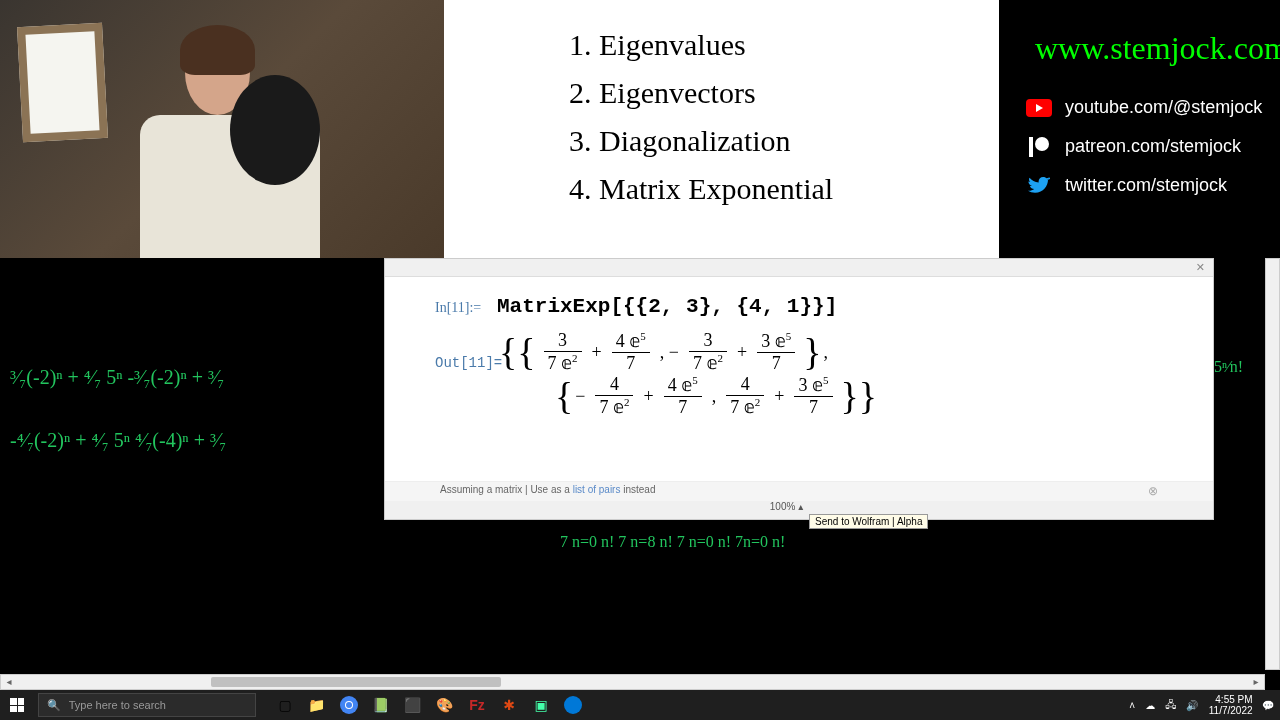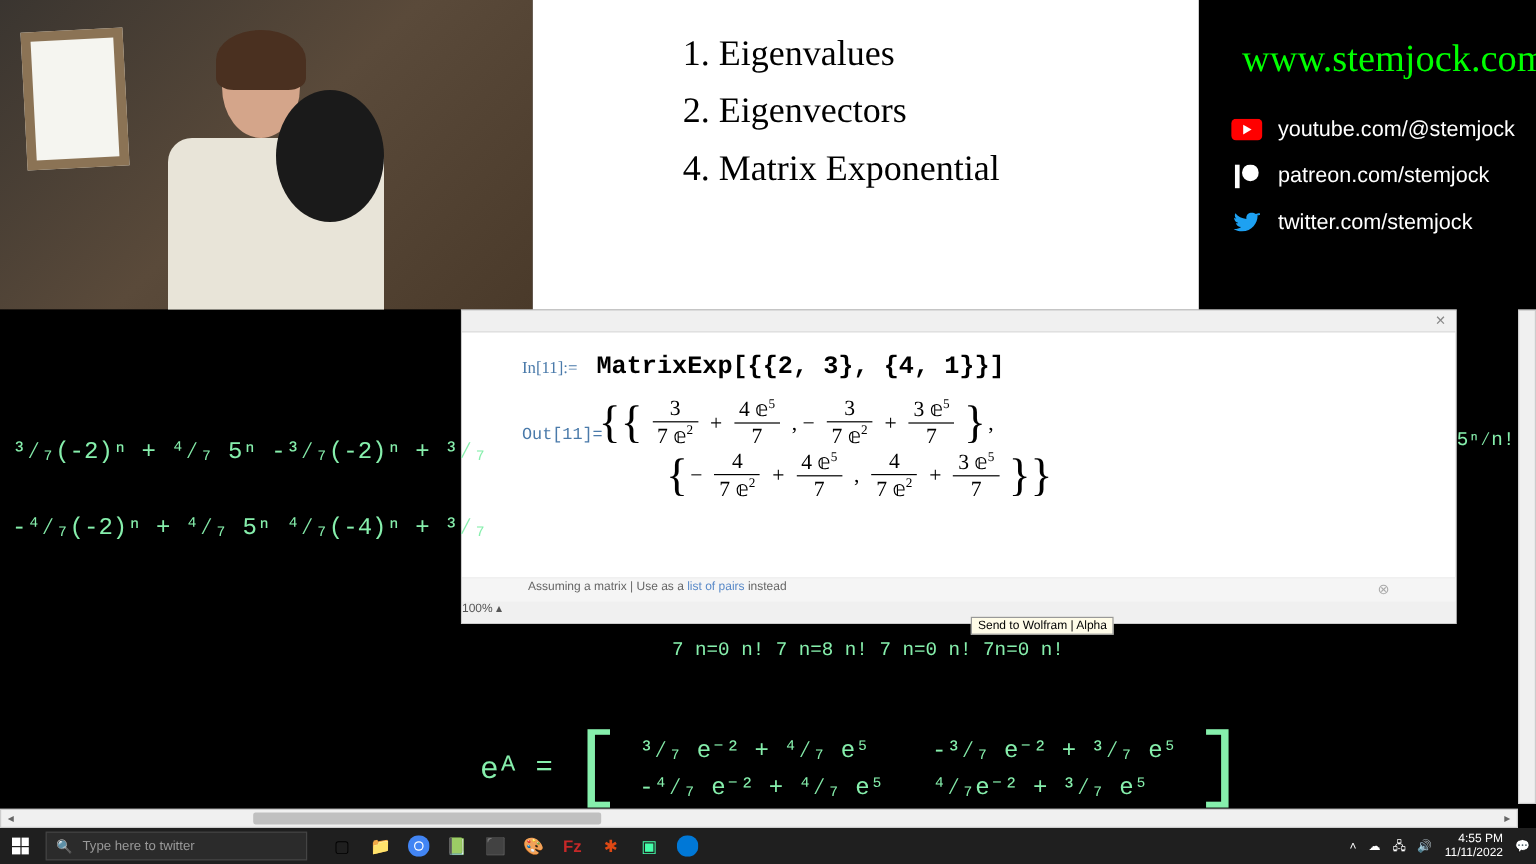--- a/index.html
+++ b/index.html
@@ -32,24 +32,24 @@
 .out-row { margin-top: 12px; }
 .frac { display: inline-block; text-align: center; vertical-align: middle; margin: 0 4px; font-size: 18px; }
 .frac .num { border-bottom: 1px solid #000; padding: 0 4px; display: block; }
 .frac .den { padding: 0 4px; display: block; }
 .big-brace { font-size: 38px; vertical-align: middle; }
 .op { font-size: 18px; vertical-align: middle; margin: 0 2px; }
 .expr-row { margin-left: 120px; }
 .sup { font-size: 11px; vertical-align: super; }
 .assume-bar { position: absolute; bottom: 18px; left: 0; right: 0; height: 20px; background: #f5f5f5; padding: 2px 55px; font-size: 10px; color: #666; border-top: 1px solid #eee; }
 .assume-bar a { color: #5a8ac8; }
-.zoom-bar { position: absolute; bottom: 0; left: 0; right: 0; height: 18px; background: #f0f0f0; text-align: left; padding-right: 25px; font-size: 10px; color: #555; }
+.zoom-bar { position: absolute; bottom: 0; left: 0; right: 0; height: 18px; background: #f0f0f0; text-align: center; padding-right: 25px; font-size: 10px; color: #555; }
 .wolfram-tooltip { position: absolute; left: 424px; bottom: -10px; background: #fffce8; border: 1px solid #999; padding: 1px 5px; font-size: 10px; z-index: 10; }
 
-.handwriting { position: absolute; background: #000; font-family: Liberation Mono, monospace; color: #86efac; }
+.handwriting { position: absolute; background: #000; font-family: Liberation Serif, serif; color: #22c55e; }
 .hw-left { left: 0; top: 258px; width: 384px; height: 262px; padding: 100px 10px 10px 10px; font-size: 20px; }
 .hw-bottom { left: 0; top: 520px; width: 1265px; height: 150px; padding: 5px 20px; font-size: 20px; }
 .hw-right { left: 1214px; top: 258px; width: 51px; height: 262px; font-size: 16px; padding-top: 100px; }
 .hw-row { margin: 8px 0; white-space: nowrap; }
 .matrix-eq { display: flex; align-items: center; gap: 15px; margin-left: 380px; margin-top: 50px; }
 .big-bracket-l { font-size: 70px; }
 .big-bracket-r { font-size: 70px; }
 .matrix-cells { display: grid; grid-template-columns: auto auto; gap: 5px 40px; }
 
 .scrollbar-h { position: absolute; left: 0; bottom: 30px; width: 1265px; height: 16px; background: #f0f0f0; border: 1px solid #ccc; }
@@ -77,20 +77,21 @@
     <div class="shirt"></div>
     <div class="head"></div>
     <div class="hair"></div>
   </div>
   <div class="mic"></div>
 </div>
 
 <div class="topics-panel">
   <div class="topic-line">1. Eigenvalues</div>
   <div class="topic-line">2. Eigenvectors</div>
+  <div class="topic-line">3. Diagonalization</div>
   <div class="topic-line">4. Matrix Exponential</div>
 </div>
 
 <div class="socials">
   <div class="website">www.stemjock.com</div>
   <div class="social-row">
     <span class="social-icon">
         <svg width="26" height="18" viewBox="0 0 26 18">
           <rect width="26" height="18" rx="4" fill="#ff0000"></rect>
           <path d="M10 5 L17 9 L10 13 Z" fill="#fff"></path>
@@ -164,53 +165,41 @@
   <div class="hw-row">³⁄₇(-2)ⁿ + ⁴⁄₇ 5ⁿ     -³⁄₇(-2)ⁿ + ³⁄₇</div>
   <div class="hw-row" style="margin-top:40px">-⁴⁄₇(-2)ⁿ + ⁴⁄₇ 5ⁿ    ⁴⁄₇(-4)ⁿ + ³⁄₇</div>
 </div>
 
 <div class="handwriting hw-right">
   <div>5ⁿ⁄n!</div>
 </div>
 
 <div class="handwriting hw-bottom">
   <div class="hw-row" style="margin-left:540px;font-size:16px">7  n=0  n!            7 n=8  n!       7 n=0 n!  7n=0 n!</div>
-  <div class="matrix-eq">
-    <span style="font-size:26px">eᴬ</span>
-    <span style="font-size:24px">=</span>
-    <span class="big-bracket-l">[</span>
-    <div class="matrix-cells">
-      <span>³⁄₇ e⁻² + ⁴⁄₇ e⁵</span>
-      <span>-³⁄₇ e⁻² + ³⁄₇ e⁵</span>
-      <span>-⁴⁄₇ e⁻² + ⁴⁄₇ e⁵</span>
-      <span>⁴⁄₇e⁻² + ³⁄₇ e⁵</span>
-    </div>
-    <span class="big-bracket-r">]</span>
-  </div>
 </div>
 
 <div class="scrollbar-v"></div>
 <div class="scrollbar-h">
   <span class="scroll-arrow" style="left:1px">◂</span>
   <div class="scroll-thumb-h"></div>
   <span class="scroll-arrow" style="right:1px">▸</span>
 </div>
 
 <div class="taskbar">
   <div class="start-btn">
     <div class="win-logo">
         <span></span>
         <span></span>
         <span></span>
         <span></span>
       </div>
   </div>
   <div class="search-box">
     <span>🔍</span>
-    <span>Type here to twitter</span>
+    <span>Type here to search</span>
   </div>
   <div class="task-icons">
     <div class="task-icon">▢</div>
     <div class="task-icon" style="color:#ffc83d">📁</div>
     <div class="task-icon">
         <svg width="18" height="18" viewBox="0 0 18 18">
           <circle cx="9" cy="9" r="9" fill="#4285f4"></circle>
           <circle cx="9" cy="9" r="4" fill="#fff"></circle>
           <circle cx="9" cy="9" r="3" fill="#4285f4"></circle>
         </svg>
@@ -227,17 +216,17 @@
         </svg>
       </div>
   </div>
   <div class="systray">
     <span>˄</span>
     <span>☁</span>
     <span>🖧</span>
     <span>🔊</span>
     <div class="clock">
       <div>4:55 PM</div>
-      <div>11/11/2022</div>
+      <div>11/7/2022</div>
     </div>
     <span>💬</span>
   </div>
 </div>
 
 </body></html>

